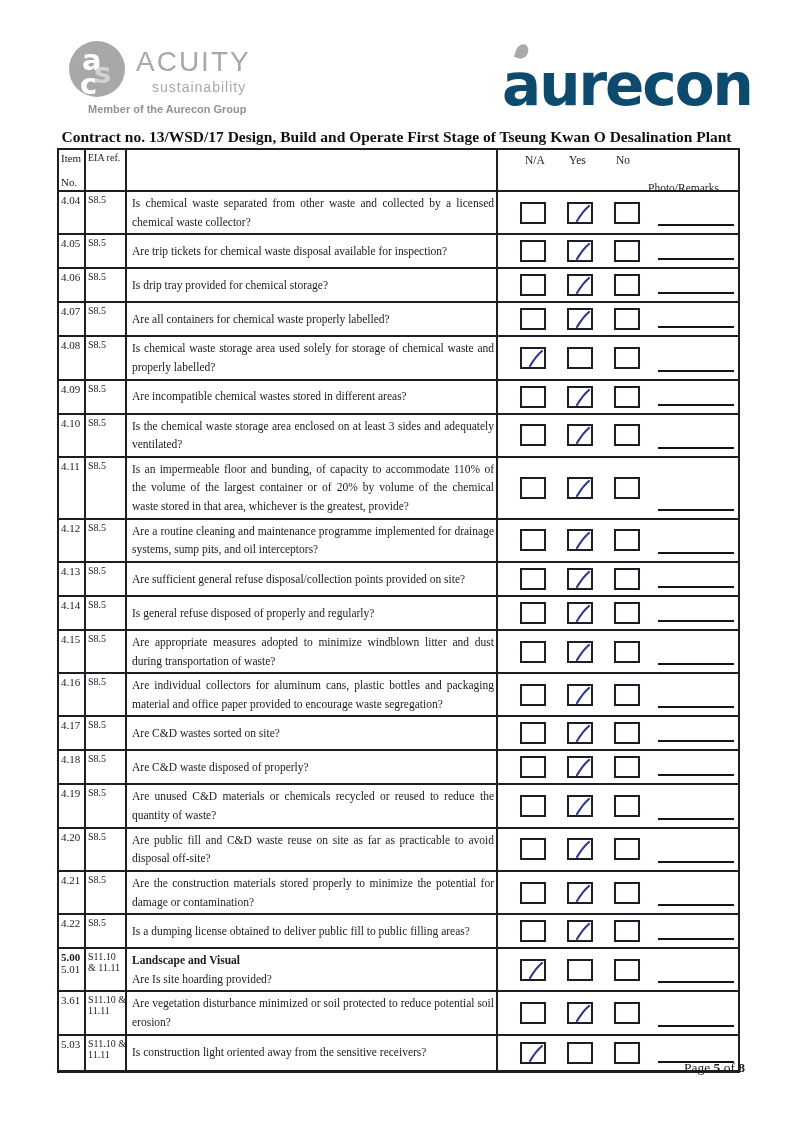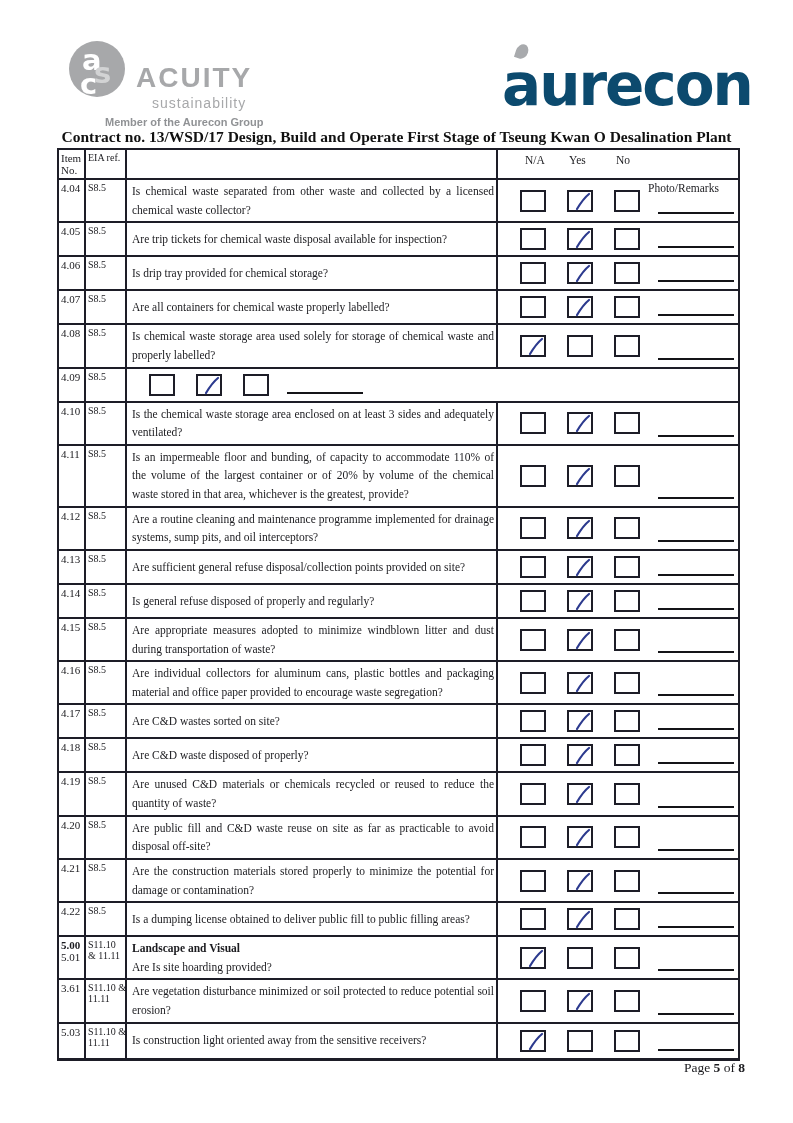--- a/index.html
+++ b/index.html
@@ -8,30 +8,30 @@
     position:relative; width:793px; height:1123px; margin:0 auto;
     background:#ffffff; overflow:hidden;
     font-family:"Liberation Serif", serif; color:#1b1b1f;
   }
 
   
   .acuity-block { position:absolute; top:40px; left:68px; }
   .acuity-row { display:flex; align-items:flex-start; }
   .acuity-text { margin-left:10px; padding-top:8px; }
   .acuity-name {
-    font-family:"Liberation Sans", sans-serif; font-weight:bold;
-    font-size:28px; letter-spacing:2px; color:#a7a8aa; line-height:1;margin-top:16px;
+    font-family:"Liberation Sans", sans-serif; font-weight:normal;
+    font-size:28px; letter-spacing:2px; color:#a7a8aa; line-height:1;
   }
   .acuity-sub {
     font-family:"Liberation Sans", sans-serif; font-size:14px;
     color:#a7a8aa; letter-spacing:1px; margin-top:3px; padding-left:16px;
   }
   .acuity-tagline {
     font-family:"Liberation Sans", sans-serif; font-weight:bold;
-    font-size:11px; color:#909295; margin-top:5px; margin-left:37px;
+    font-size:11px; color:#909295; margin-top:5px; margin-left:20px;
   }
   .aurecon-logo { position:absolute; top:56px; left:502px; }
   .aurecon-word {
     position:relative; display:inline-block;
     font-family:"DejaVu Sans", sans-serif; font-weight:bold;
     font-size:58px; letter-spacing:-2px; color:#0c4a6e; line-height:1;
   }
   .aurecon-leaf {
     position:absolute; left:14px; top:-12px; width:12px; height:15px;
     background:#a8aaad; border-radius:55% 45% 55% 0%; transform:rotate(18deg);
@@ -52,21 +52,21 @@
     padding:2px 1px 2px 2px; font-size:11px; }
   .col-eia  { width:41px; border-right:2px solid var(--border-c);
     padding:2px 1px 2px 2px; font-size:10px; }
   .col-item span, .col-eia span { display:block; white-space:nowrap; }
   .col-q { flex:1; border-right:2px solid var(--border-c);
     padding:2px 2px 2px 5px; font-size:11.5px; line-height:1.62;
     text-align:justify; display:flex; flex-direction:column; justify-content:center; }
   .col-checks { width:240px; position:relative; display:flex; align-items:center; }
 
   
-  .thead { height:30px; }
+  .thead { height:42px; }
   .thead .col-item { display:flex; flex-direction:column; justify-content:space-between; }
   .thead .col-q { border-right:2px solid var(--border-c); }
   .hl { position:absolute; top:4px; font-size:11.5px; }
   .hl-na    { left:27px; }
   .hl-yes   { left:71px; }
   .hl-no    { left:118px; }
   .hl-photo { left:150px;margin-top:28px; }
 
   
   .body-row { min-height:34px; }
@@ -286,20 +286,24 @@
 
   <div class="row body-row">
     <div class="col-item">
       <span class="no1">4.09</span>
 
     </div>
     <div class="col-eia">
       <span>S8.5</span>
 
     </div>
+    <div class="col-q">
+
+      <div class="q-text">Are incompatible chemical wastes stored in different areas?</div>
+    </div>
     <div class="col-checks">
       <span class="cb cb-na">
         
       </span>
       <span class="cb cb-yes checked">
         <svg class="tick" width="26" height="24" viewBox="0 0 26 24">
                 <path d="M7 19 C 10 14, 14 8, 19 4"></path>
               </svg>
       </span>
       <span class="cb cb-no">

